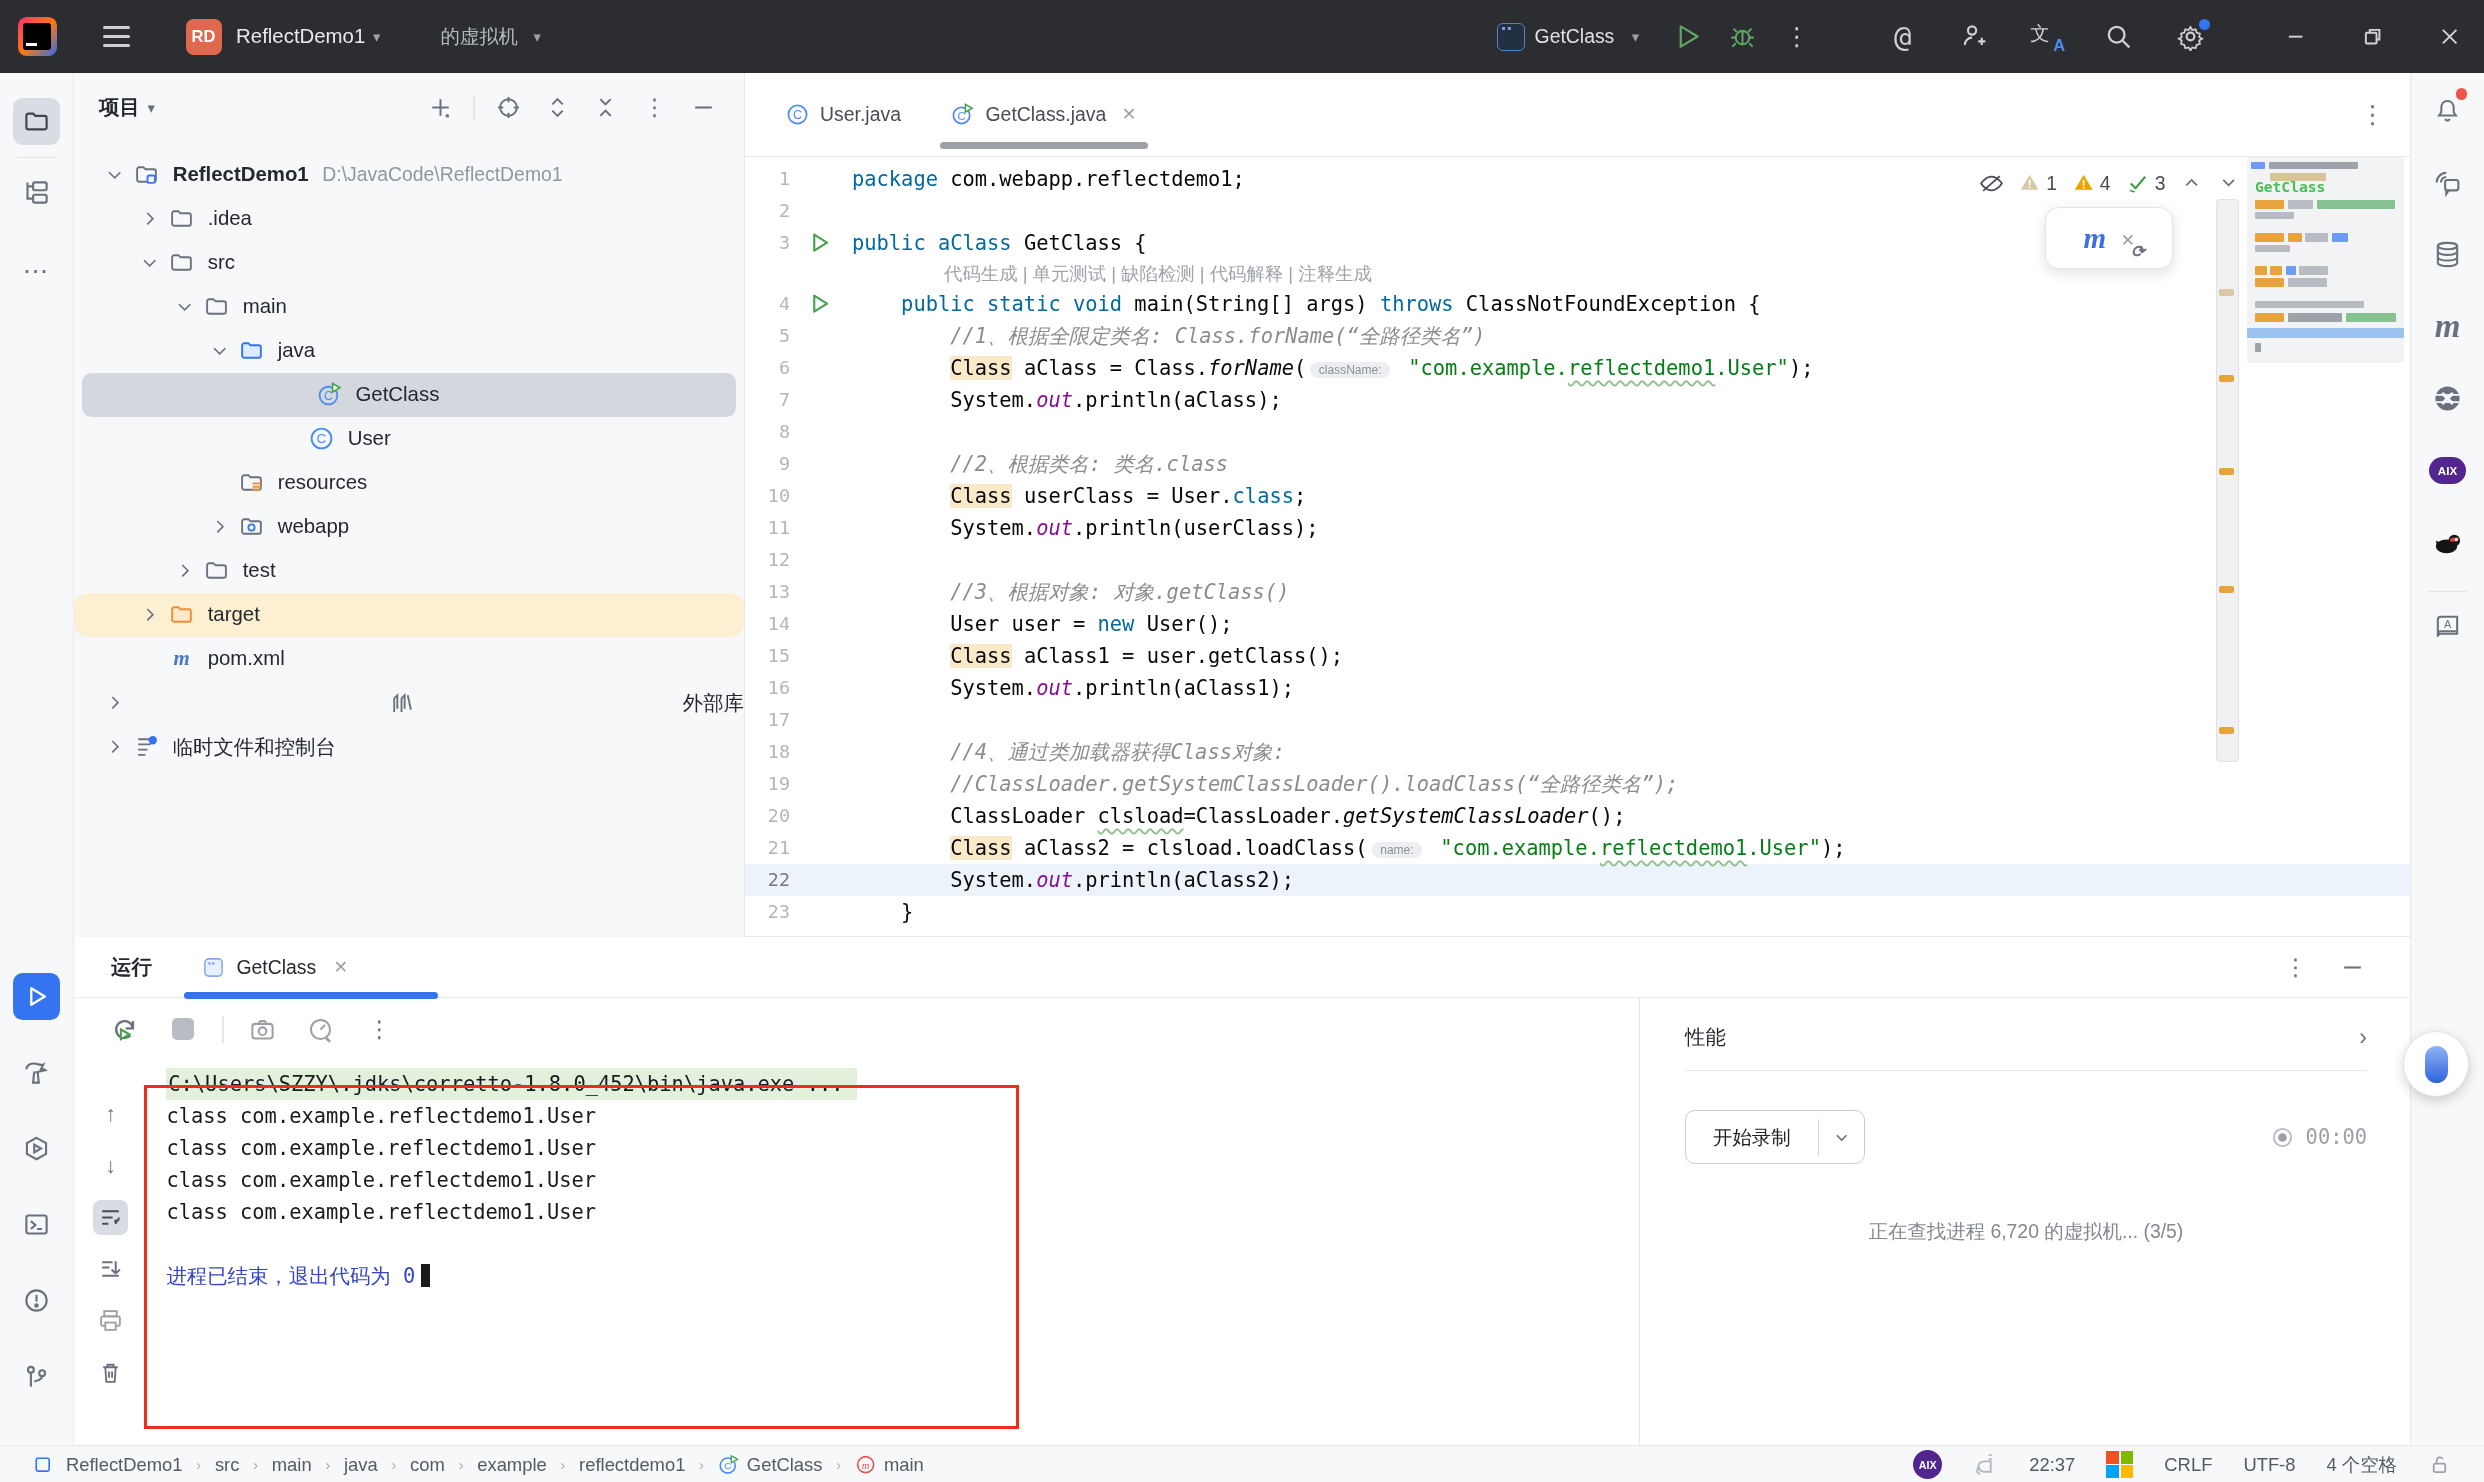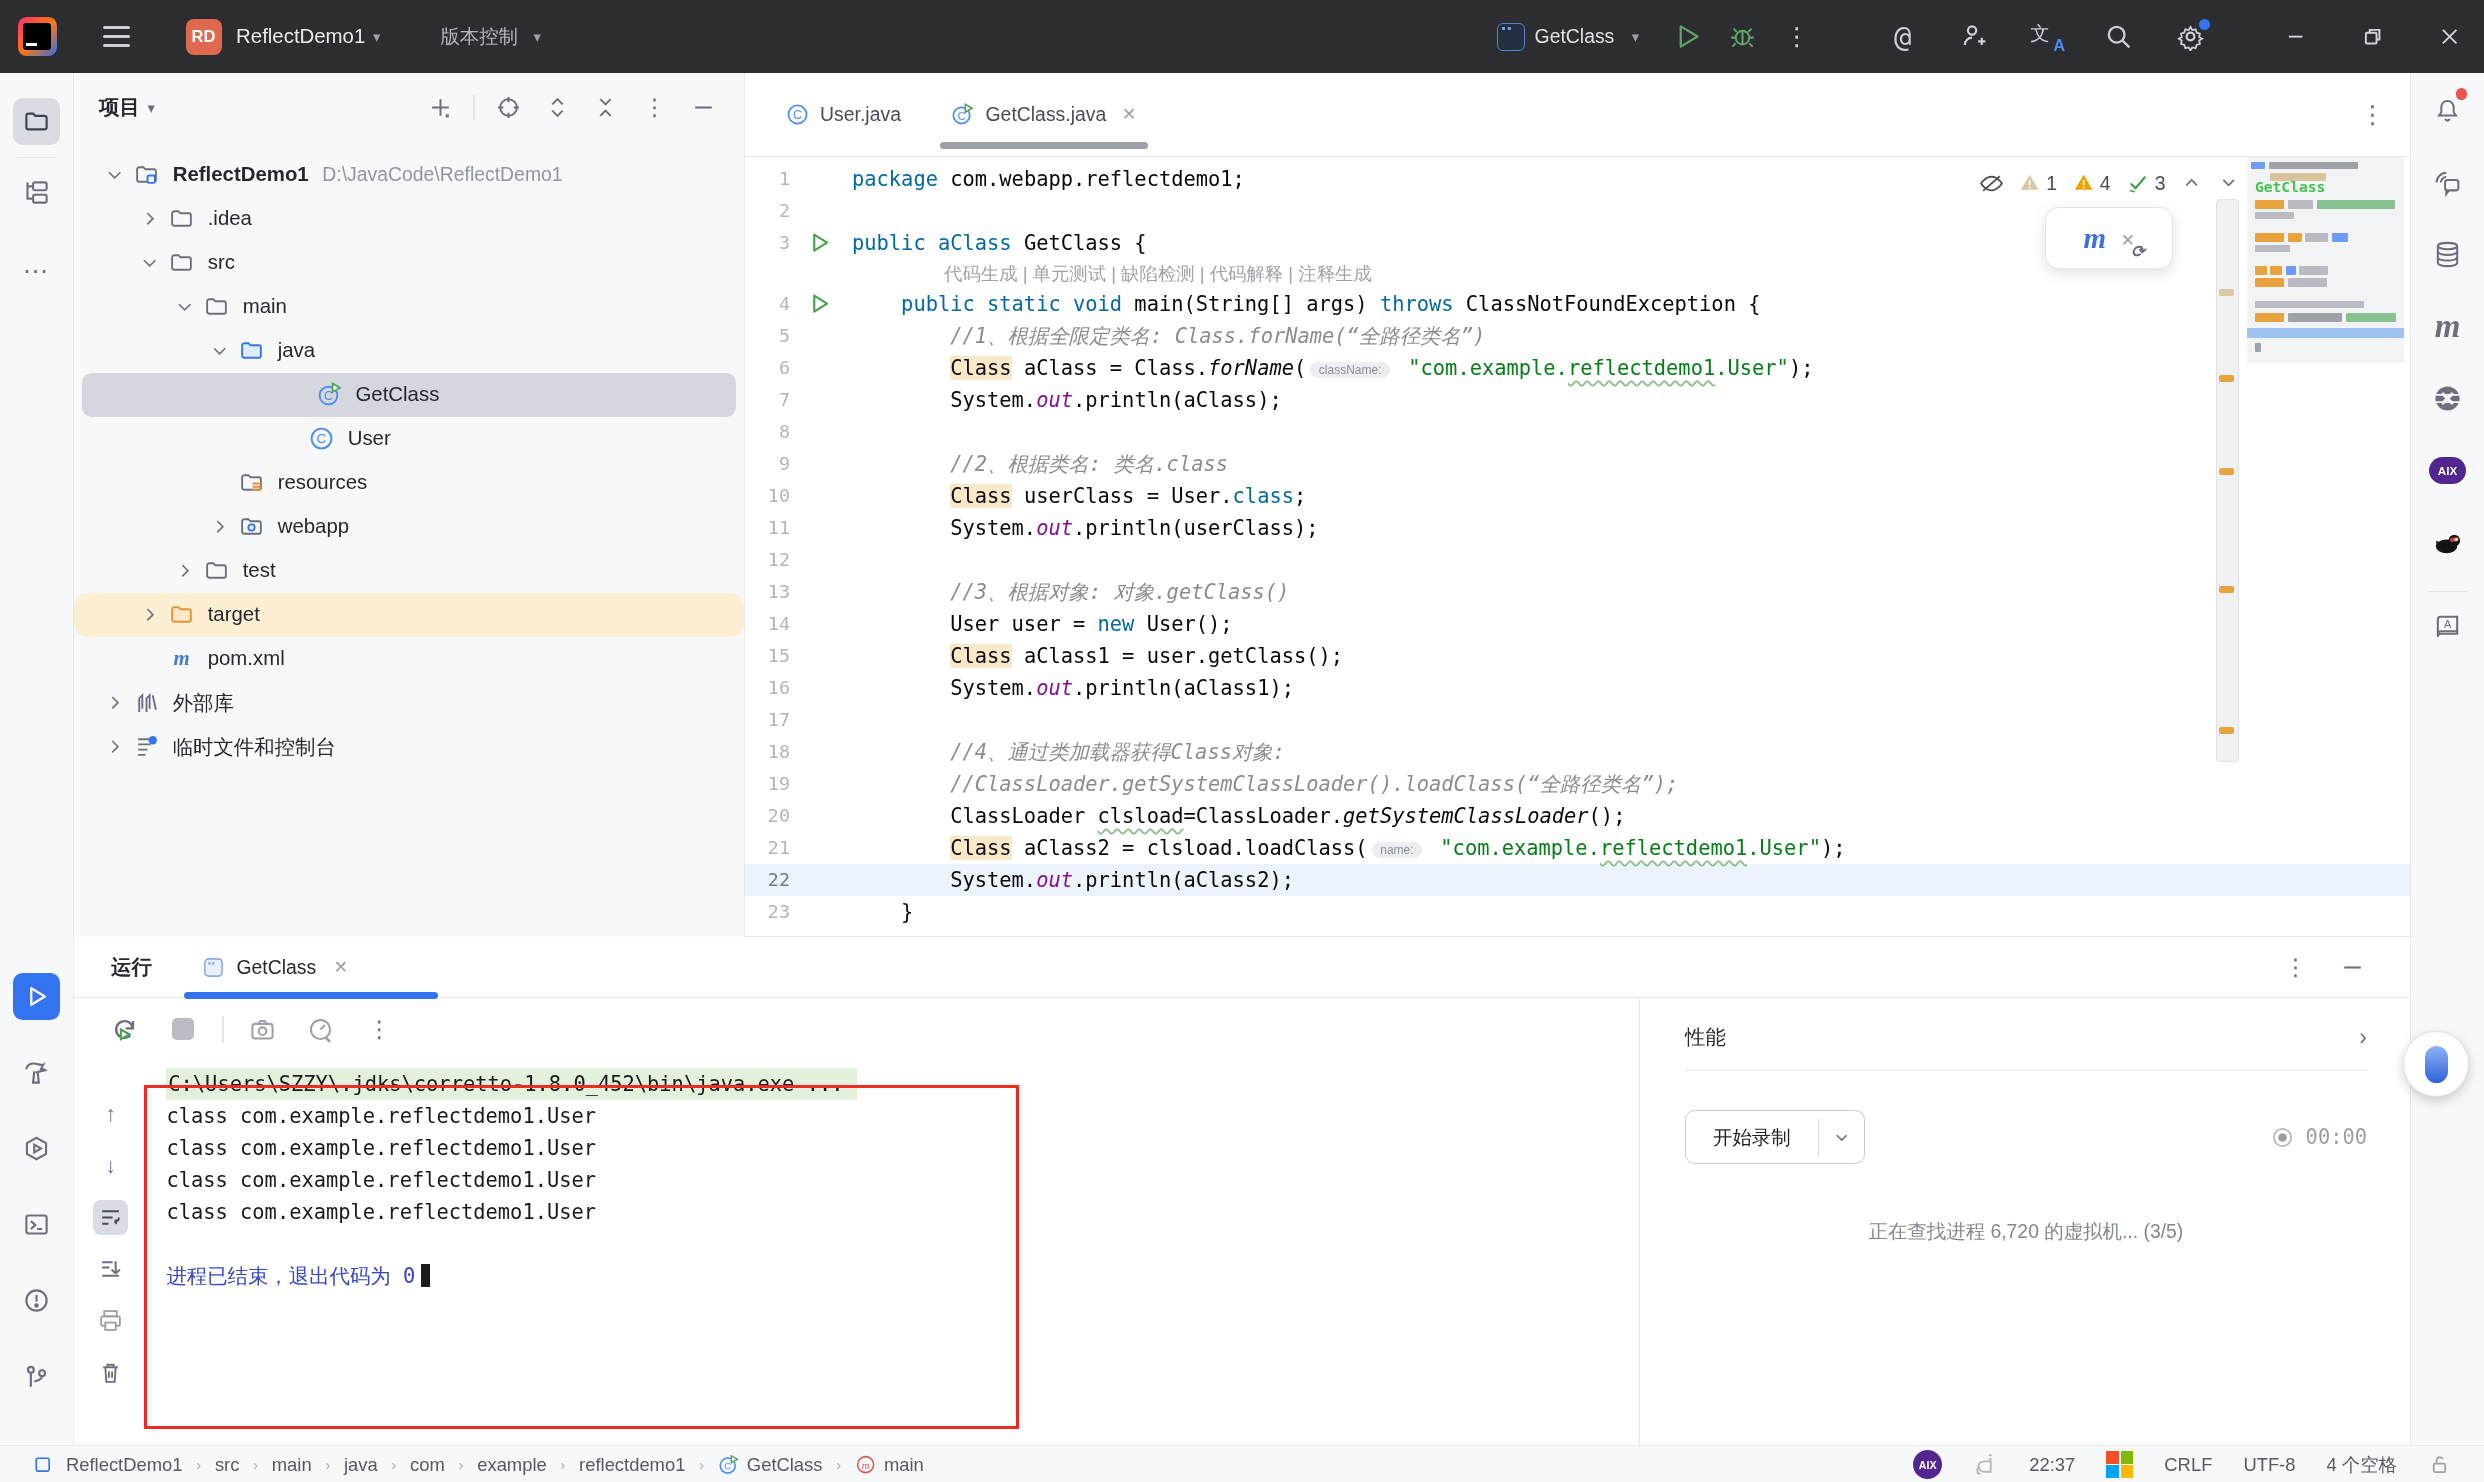--- a/index.html
+++ b/index.html
@@ -171,21 +171,21 @@
         </div>
       <div class="burger">
           <div></div>
           <div></div>
           <div></div>
         </div>
       <div class="proj-badge">RD</div>
       <div class="proj-name">ReflectDemo1</div>
       <div class="chev-dn">▾</div>
       <div class="vcs">
-          <span>版本控制</span>
+          <span>的虚拟机</span>
           <span class="chev-dn">▾</span>
         </div>
     </div>
     <div class="tb-right">
       <div class="runcfg">
         <div class="appicon">
             <i></i>
           </div>
         <span class="name">GetClass</span>
         <span class="chev-dn">▾</span>
@@ -493,21 +493,21 @@
               </div>
               <div class="tree-row" style="padding-left: 60px;">
                 <span class="tr-chev"></span>
                 <span class="tr-icon">
                   <svg width="25" height="25" viewBox="0 0 24 24" style="font-size:21px">
                     <text x="12" y="18" text-anchor="middle" font-size="20" font-style="italic" font-weight="bold" fill="#4778c9" font-family="Liberation Serif">m</text>
                   </svg>
                 </span>
                 <span class="tr-label">pom.xml</span>
               </div>
-              <div class="tree-row" style="padding-left: 25px;">
+              <div class="tree-row" style="padding-left: 25px; justify-content: space-between;">
                 <span class="tr-chev">
                   <svg width="19.4" height="19.4" viewBox="0 0 24 24" fill="none" stroke="#6c707e" stroke-width="2">
                     <path d="M9 5l7 7-7 7"></path>
                   </svg>
                 </span>
                 <span class="tr-icon">
                   <svg width="25" height="25" viewBox="0 0 24 24" fill="none" stroke="#6c707e" stroke-width="1.8">
                     <path d="M4 20V7M4 7l3-3v13M11 20V7l3-3v13" transform="translate(1,1)"></path>
                     <path d="M18 5l3 14"></path>
                   </svg>

